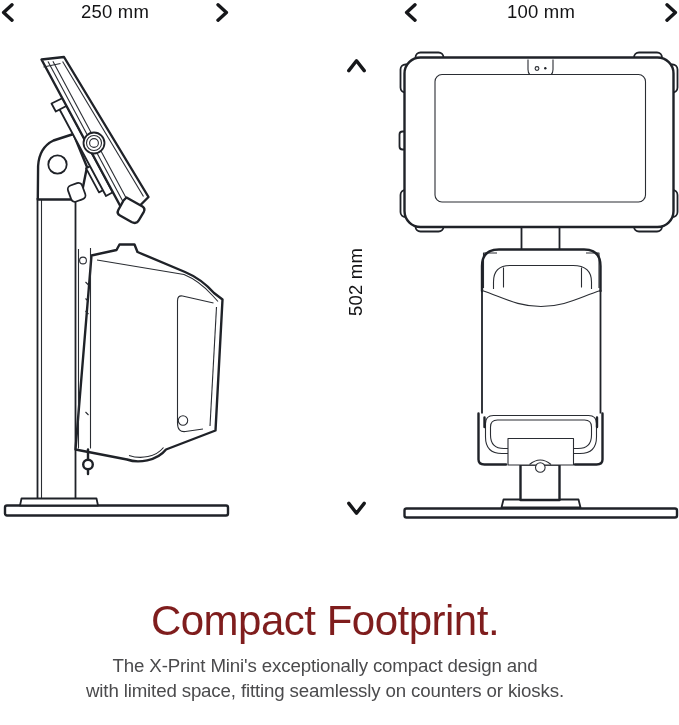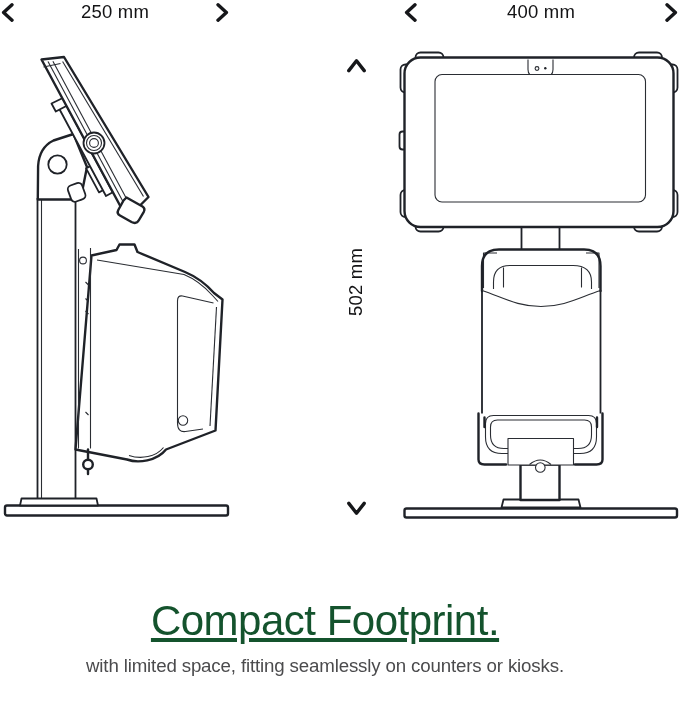--- a/index.html
+++ b/index.html
@@ -1,21 +1,21 @@
 <!DOCTYPE html>
 <html><head>
 <meta charset="utf-8">
 <style>
   html,body{margin:0;padding:0;}
   body{width:679px;height:725px;background:#fff;font-family:"Liberation Sans",sans-serif;position:relative;overflow:hidden;}
   .abs{position:absolute;}
   .dimrow{display:flex;align-items:center;justify-content:space-between;height:22px;}
   .dimlabel{font-size:18.5px;color:#131315;letter-spacing:.2px;white-space:nowrap;}
   .vlabel{width:72px;height:20px;display:flex;align-items:center;justify-content:center;transform:rotate(-90deg);}
-  .heading{width:650px;text-align:center;font-size:42px;line-height:46px;letter-spacing:-0.5px;color:#14532d;text-decoration:underline;}
+  .heading{width:650px;text-align:center;font-size:42px;line-height:46px;letter-spacing:-0.5px;color:#7f1d1d;}
   .para{width:650px;text-align:center;font-size:18.7px;line-height:25.3px;letter-spacing:-0.15px;color:#4b4b4d;}
   svg.art{position:absolute;left:0;top:0;}
   .tk{stroke:#1f2228;stroke-width:2.4;fill:none;stroke-linejoin:round;stroke-linecap:round;}
   .md{stroke:#1f2228;stroke-width:1.8;fill:none;stroke-linejoin:round;}
   .tn{stroke:#2a2d33;stroke-width:1.1;fill:none;stroke-linejoin:round;}
   .wf{fill:#ffffff;}
 </style>
 </head>
 <body>
 
@@ -122,34 +122,35 @@
   <span class="dimlabel">250 mm</span>
   <svg width="13" height="19" viewBox="0 0 13 19">
       <path d="M2,1.8 L10.4,9.5 L2,17.2" fill="none" stroke="#16171a" stroke-width="3.4" stroke-linecap="round" stroke-linejoin="round"></path>
     </svg>
 </div>
 
 <div class="abs dimrow" style="left:404px;top:1px;width:274px;">
   <svg width="13" height="19" viewBox="0 0 13 19">
       <path d="M11,1.8 L2.6,9.5 L11,17.2" fill="none" stroke="#16171a" stroke-width="3.4" stroke-linecap="round" stroke-linejoin="round"></path>
     </svg>
-  <span class="dimlabel">400 mm</span>
+  <span class="dimlabel">100 mm</span>
   <svg width="13" height="19" viewBox="0 0 13 19">
       <path d="M2,1.8 L10.4,9.5 L2,17.2" fill="none" stroke="#16171a" stroke-width="3.4" stroke-linecap="round" stroke-linejoin="round"></path>
     </svg>
 </div>
 
 <div>
   <svg class="abs" style="left:347px;top:58px;" width="19" height="15" viewBox="0 0 19 15">
       <path d="M1.8,12.6 L9.5,2.8 L17.2,12.6" fill="none" stroke="#16171a" stroke-width="3.4" stroke-linecap="round" stroke-linejoin="round"></path>
     </svg>
   <div class="abs vlabel" style="left:320px;top:272px;">
     <span class="dimlabel">502 mm</span>
   </div>
   <svg class="abs" style="left:347px;top:501px;" width="19" height="15" viewBox="0 0 19 15">
       <path d="M1.8,2.4 L9.5,12.2 L17.2,2.4" fill="none" stroke="#16171a" stroke-width="3.4" stroke-linecap="round" stroke-linejoin="round"></path>
     </svg>
 </div>
 
 <div class="abs heading" style="left:0;top:598px;">Compact Footprint.</div>
 <div class="abs para" style="left:0;top:653px;">
+  <span style="display:block">The X-Print Mini's exceptionally compact design and</span>
   <span style="display:block">with limited space, fitting seamlessly on counters or kiosks.</span>
 </div>
 
 </body></html>

